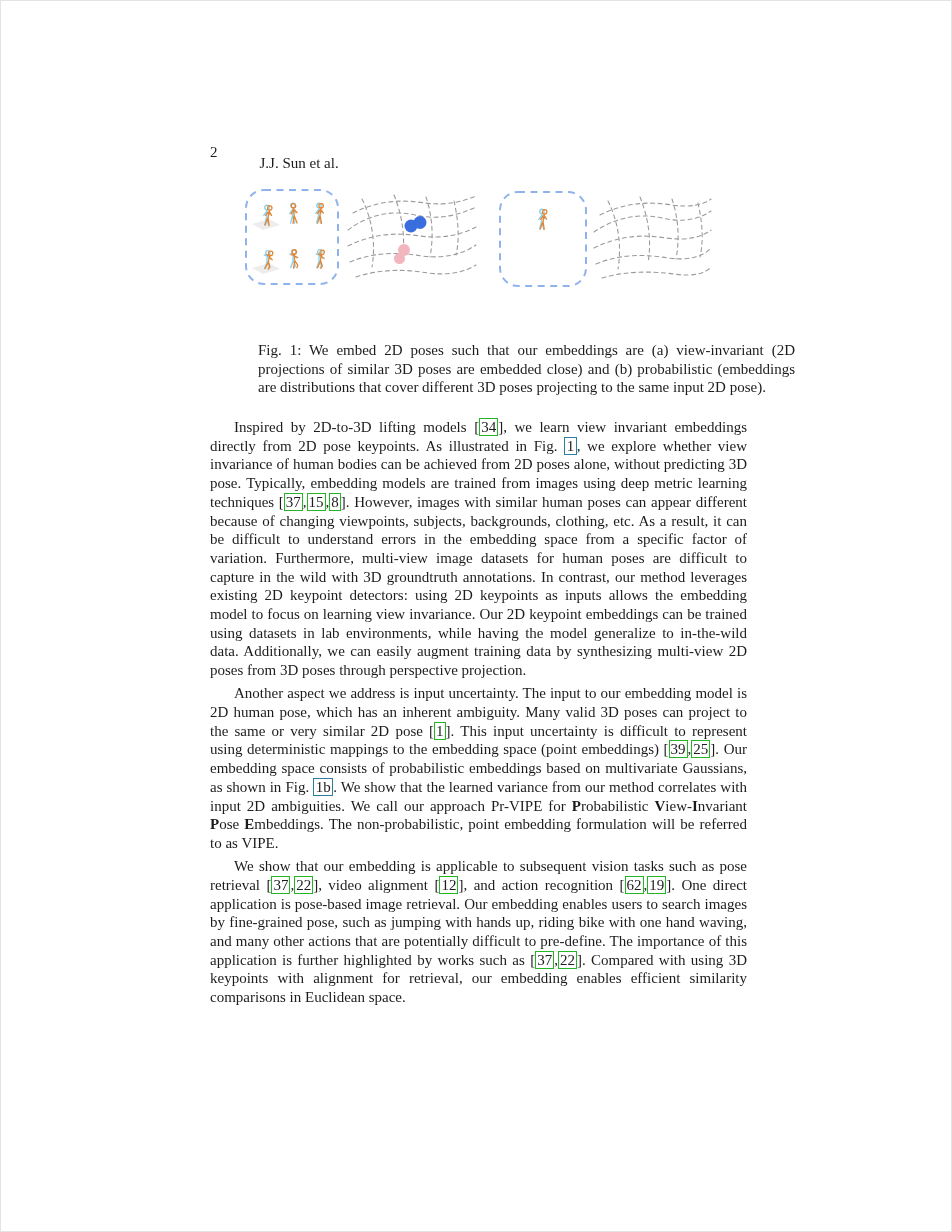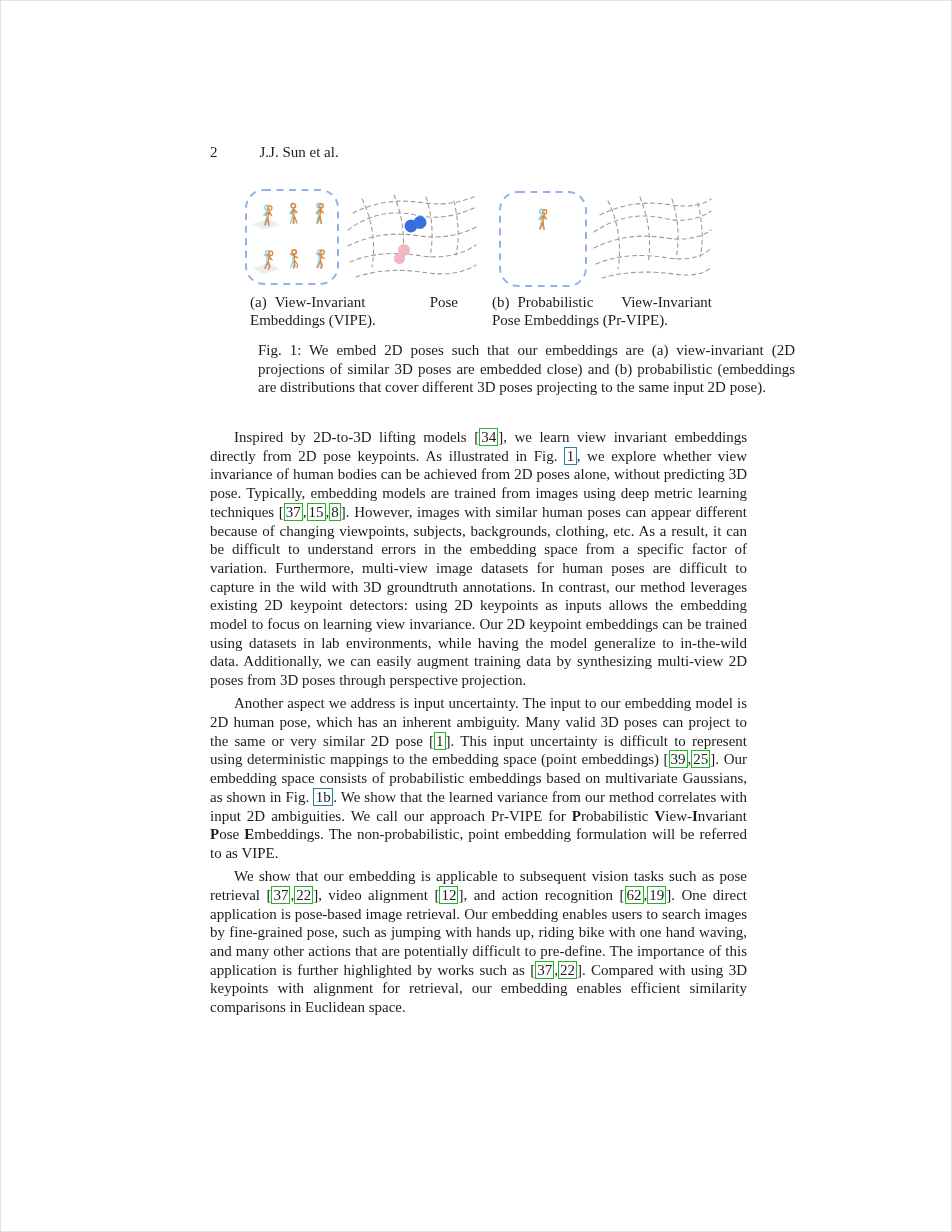--- a/index.html
+++ b/index.html
@@ -2,35 +2,35 @@
 <html lang="en" style="--citation-border: #23b523; --figref-border: #2a7f9d; --pose-box-blue: #8fb3ea; --pose-orange: #e8842f; --pose-cyan: #8fd2e8; --manifold-gray: #9b9b9b; --point-blue: #3a6ede; --point-pink: #f2b6bf; --ground-gray: #ededed;"><head>
 <meta charset="utf-8">
 <style>
   html,body{margin:0;padding:0;background:#ffffff;}
   .page{
     position:relative;width:952px;height:1232px;background:#ffffff;
     font-family:"Liberation Serif", serif;color:#1c1c1c;overflow:hidden;
     box-shadow:inset 0 0 0 1px #e3e3e3;
   }
   .header{position:absolute;top:143px;left:210px;width:537px;font-size:15px;line-height:19px;display:flex;}
-  .header .runtitle{margin-left:42px;}
+  .header .runtitle{margin-left:42px;margin-top:11px;}
 
   .figpanel{position:absolute;}
   .fig-a{top:186px;left:244px;}
   .fig-b{top:186px;left:488px;}
 
   .subcap{position:absolute;font-size:15px;line-height:18.2px;text-align:justify;}
   .subcap-a{top:293px;left:250px;width:208px;}
   .subcap-b{top:293px;left:492px;width:220px;}
   .subcap .lab{margin-right:8px;}
 
   .figcaption{position:absolute;top:341px;left:210px;width:537px;
     font-size:15px;line-height:18.7px;text-align:justify;margin-left:48px;}
 
-  .bodytext{position:absolute;top:428px;left:210px;width:537px;
+  .bodytext{position:absolute;top:418px;left:210px;width:537px;
     font-size:15px;line-height:18.7px;text-align:justify;hyphens:auto;}
   p.para{margin:0 0 4.5px 0;text-indent:24px;}
 
   .citeg{white-space:nowrap;}
   .cite{border:1px solid var(--citation-border,#23b523);padding:0 1px;}
   .figref{border:1px solid var(--figref-border,#2a7f9d);padding:0 1.5px;white-space:nowrap;}
   b{font-weight:bold;}
   svg{display:block;}
 </style>
 </head>
@@ -125,26 +125,20 @@
         <path d="M108,78 C132,68 156,68 180,72 C201,75 216,70 223,62"></path>
         <path d="M114,92 C138,85 162,85 186,88 C206,91 218,87 223,81"></path>
         <path d="M120,15 C130,35 134,59 130,83"></path>
         <path d="M152,11 C160,31 164,53 160,77"></path>
         <path d="M184,13 C190,31 192,51 188,73"></path>
         <path d="M210,17 C214,35 216,53 212,71"></path>
       </g>
     </svg>
   </div>
 
-  <div class="subcap subcap-a">
-    <span class="lab">(a)</span><span>View-Invariant Pose Embeddings (VIPE).</span>
-  </div>
-  <div class="subcap subcap-b">
-    <span class="lab">(b)</span><span>Probabilistic View-Invariant Pose Embeddings (Pr-VIPE).</span>
-  </div>
 
   <div class="figcaption">Fig. 1: We embed 2D poses such that our embeddings are (a) view-invariant (2D projections of similar 3D poses are embedded close) and (b) probabilistic (embeddings are distributions that cover different 3D poses projecting to the same input 2D pose).</div>
 
   <div class="bodytext">
       <p class="para">Inspired by 2D-to-3D lifting models <span class="citeg">[<span class="cite">34</span>]</span>, we learn view invariant embeddings directly from 2D pose keypoints. As illustrated in Fig.&nbsp;<span class="figref">1</span>, we explore whether view invariance of human bodies can be achieved from 2D poses alone, without predicting 3D pose. Typically, embedding models are trained from images using deep metric learning techniques <span class="citeg">[<span class="cite">37</span>,<span class="cite">15</span>,<span class="cite">8</span>]</span>. However, images with similar human poses can appear different because of changing viewpoints, subjects, backgrounds, clothing, etc. As a result, it can be difficult to understand errors in the embedding space from a specific factor of variation. Furthermore, multi-view image datasets for human poses are difficult to capture in the wild with 3D groundtruth annotations. In contrast, our method leverages existing 2D keypoint detectors: using 2D keypoints as inputs allows the embedding model to focus on learning view invariance. Our 2D keypoint embeddings can be trained using datasets in lab environments, while having the model generalize to in-the-wild data. Additionally, we can easily augment training data by synthesizing multi-view 2D poses from 3D poses through perspective projection.</p>
       <p class="para">Another aspect we address is input uncertainty. The input to our embedding model is 2D human pose, which has an inherent ambiguity. Many valid 3D poses can project to the same or very similar 2D pose <span class="citeg">[<span class="cite">1</span>]</span>. This input uncertainty is difficult to represent using deterministic mappings to the embedding space (point embeddings) <span class="citeg">[<span class="cite">39</span>,<span class="cite">25</span>]</span>. Our embedding space consists of probabilistic embeddings based on multivariate Gaussians, as shown in Fig.&nbsp;<span class="figref">1b</span>. We show that the learned variance from our method correlates with input 2D ambiguities. We call our approach Pr-VIPE for <b>P</b>robabilistic <b>V</b>iew-<b>I</b>nvariant <b>P</b>ose <b>E</b>mbeddings. The non-probabilistic, point embedding formulation will be referred to as VIPE.</p>
       <p class="para">We show that our embedding is applicable to subsequent vision tasks such as pose retrieval <span class="citeg">[<span class="cite">37</span>,<span class="cite">22</span>]</span>, video alignment <span class="citeg">[<span class="cite">12</span>]</span>, and action recognition <span class="citeg">[<span class="cite">62</span>,<span class="cite">19</span>]</span>. One direct application is pose-based image retrieval. Our embedding enables users to search images by fine-grained pose, such as jumping with hands up, riding bike with one hand waving, and many other actions that are potentially difficult to pre-define. The importance of this application is further highlighted by works such as <span class="citeg">[<span class="cite">37</span>,<span class="cite">22</span>]</span>. Compared with using 3D keypoints with alignment for retrieval, our embedding enables efficient similarity comparisons in Euclidean space.</p>
     </div>
 
 </div>

